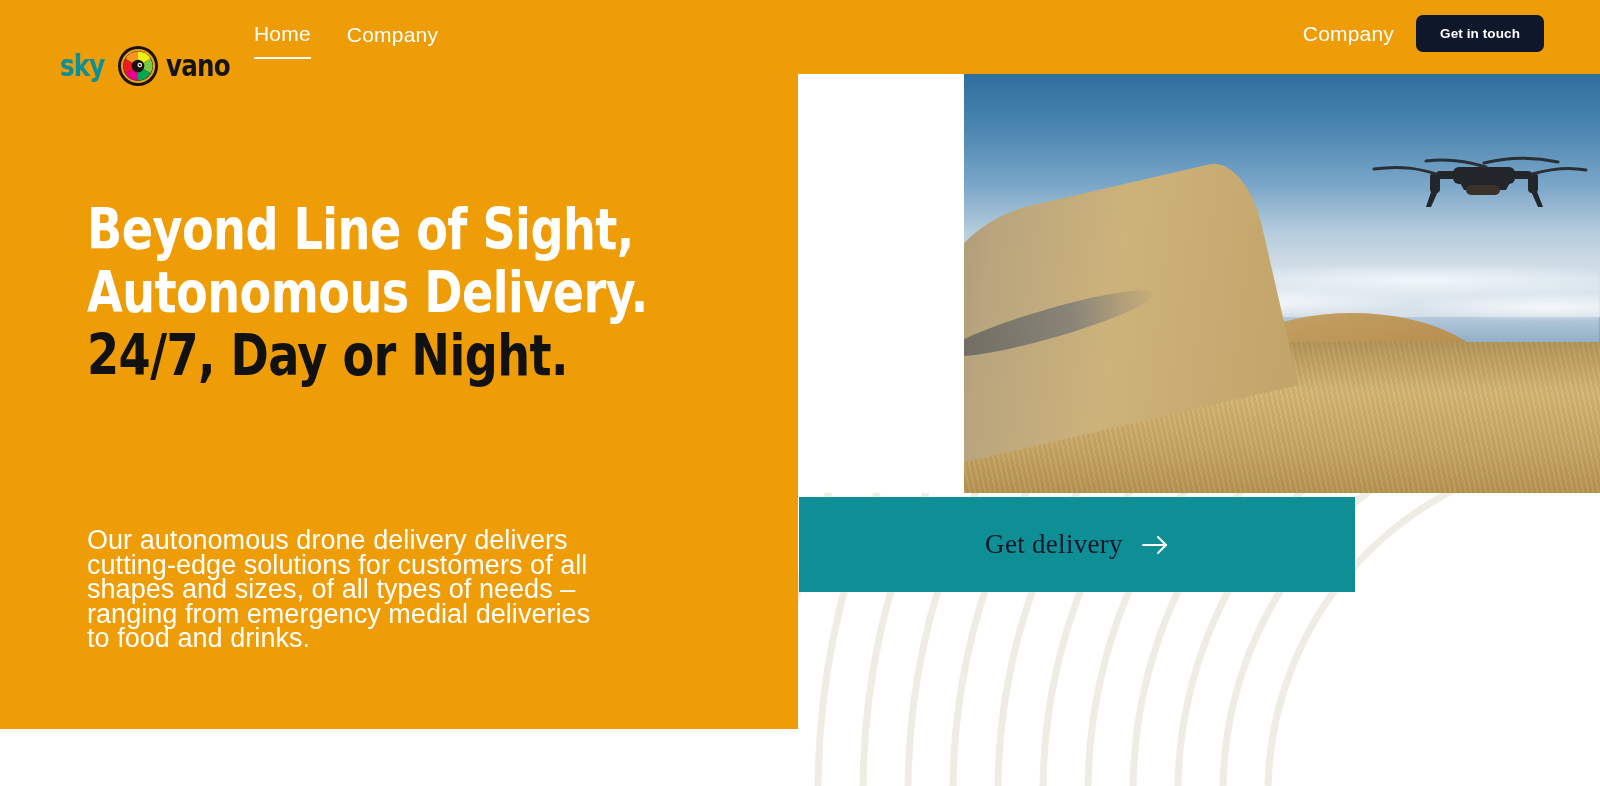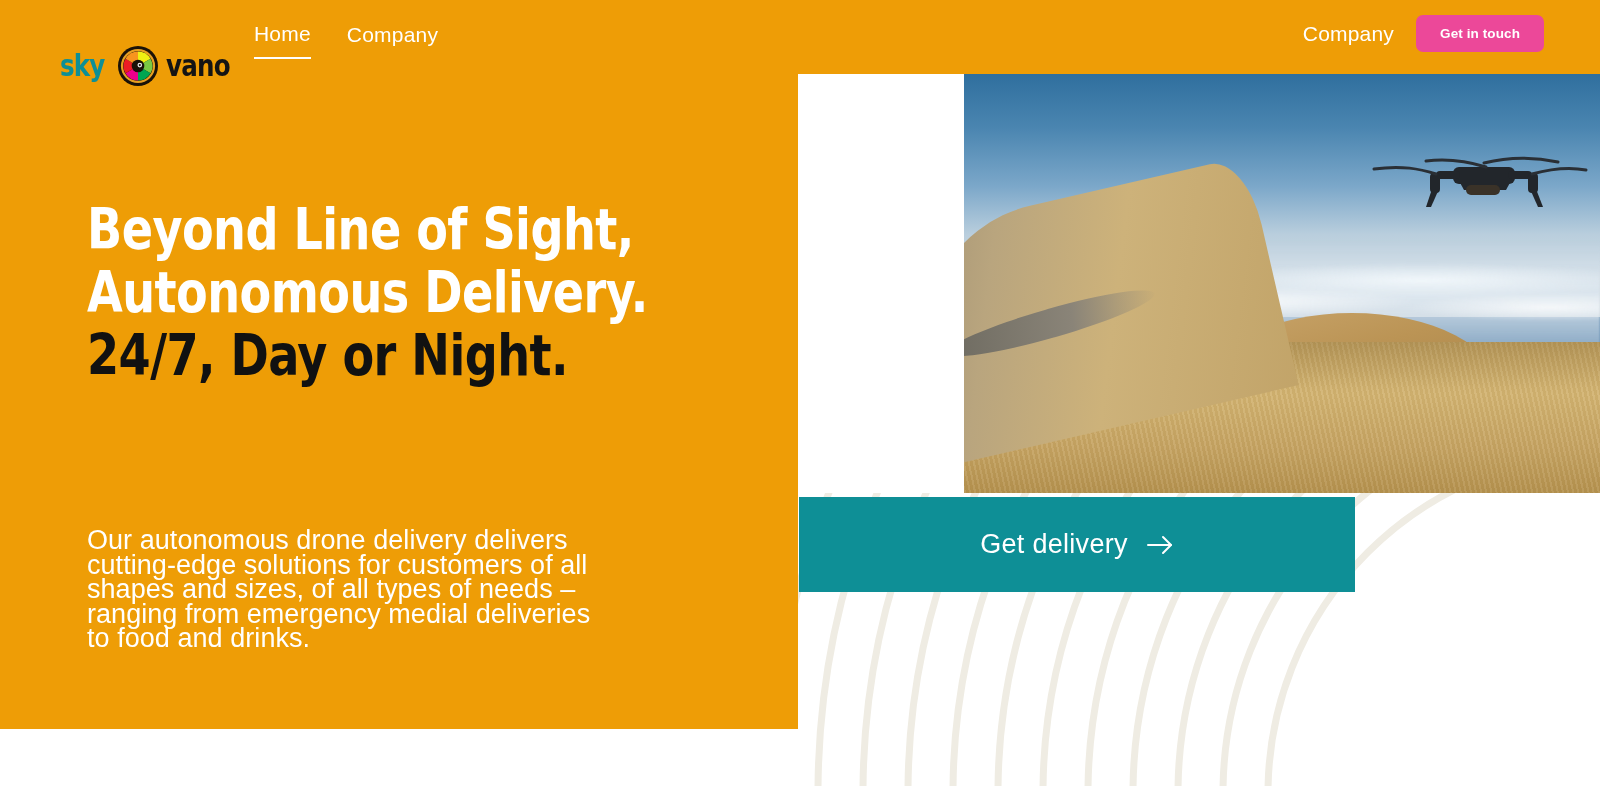--- a/index.html
+++ b/index.html
@@ -92,21 +92,21 @@
     display:flex; align-items:center; gap:22px;margin-left:8px;
   }
   .nav-company {
     color:#ffffff;
     font-size:21px;
     letter-spacing:.2px;
     cursor:pointer;
     white-space:nowrap;
   }
   .btn-touch {
-    background:#ec4899;
+    background:#0f172a;
     color:#ffffff;
     border:none;
     border-radius:7px;
     font-family:"Liberation Sans", sans-serif;
     font-size:13.5px;
     font-weight:bold;
     letter-spacing:.1px;
     padding:0 24px;
     height:37px;
     line-height:37px;
@@ -212,24 +212,25 @@
     width:556px; height:95px;
     background:#0e8f96;
     z-index:5;
     display:flex;
     align-items:center;
     justify-content:center;
     gap:18px;
     cursor:pointer;
   }
   .cta-label {
-    color:#ffffff;
+    color:#0f172a;
     font-size:27px;
     letter-spacing:.3px;
     white-space:nowrap;
+    font-family:Liberation Serif, serif;
   }
   .cta-arrow { width:28px; height:22px; flex:0 0 28px; }
   .cta-arrow svg { display:block; width:100%; height:100%; }
 
   
   .hero-copy {
     position:absolute;
     left:87px; top:198px;
     z-index:7;
     width:620px;

